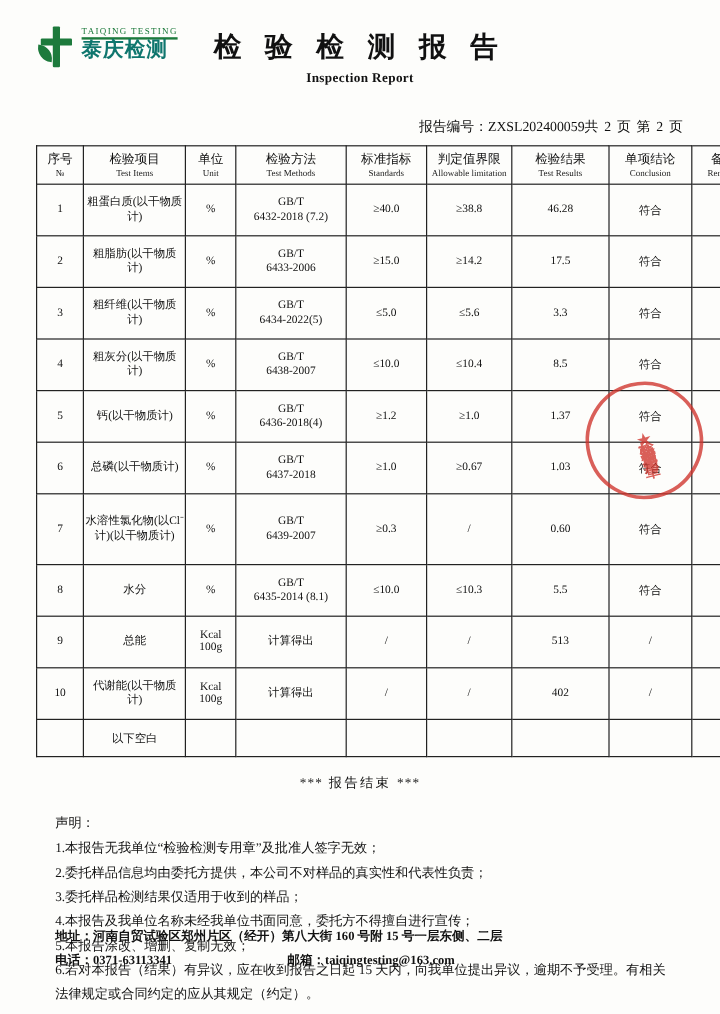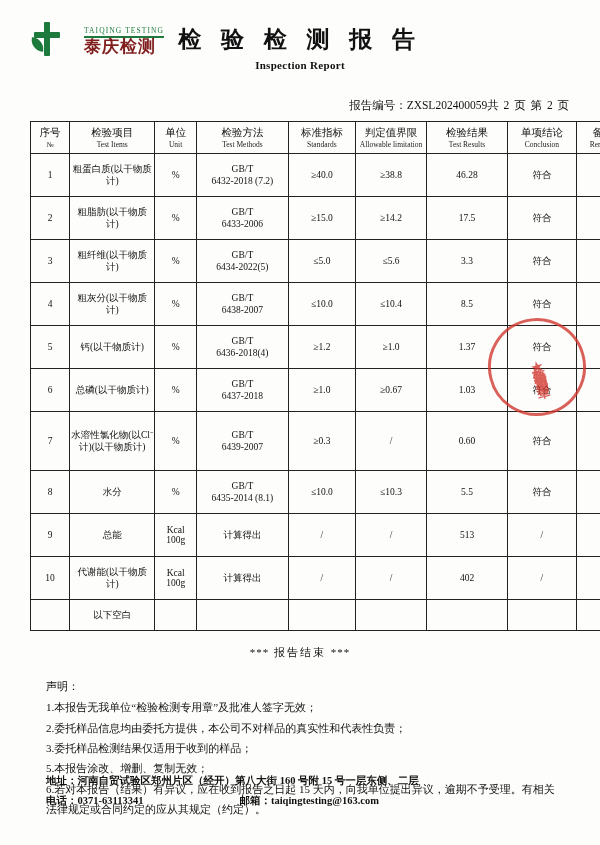--- a/index.html
+++ b/index.html
@@ -16,41 +16,41 @@
     padding:0;
   }
   
   .header{
     position:relative;
     height:72px;
     margin:16px 28px 0 28px;
   }
   .logo{
     position:absolute;left:4px;top:6px;
-    display:flex;align-items:flex-end;gap:22px;
+    display:flex;align-items:flex-start;gap:6px;
   }
   .logo-mark{
     width:30px;height:34px;position:relative;
   }
   .logo-mark .cross-v{
     position:absolute;left:12px;top:0;width:6px;height:34px;background:#1d7a3c;border-radius:1px;
   }
   .logo-mark .cross-h{
     position:absolute;left:2px;top:10px;width:26px;height:6px;background:#1d7a3c;border-radius:1px;
   }
   .logo-mark .leaf{
     position:absolute;left:-1px;top:16px;width:13px;height:13px;background:#1d7a3c;
     border-radius:0 12px 0 12px;transform:rotate(8deg);
   }
   .logo-text{line-height:1.05;}
   .logo-en{
     font-size:7.5px;letter-spacing:1.1px;color:#1d7a3c;font-family:"Liberation Serif",serif;
   }
   .logo-cn{
-    font-size:17px;font-weight:bold;color:#7f1d1d;letter-spacing:1px;
+    font-size:17px;font-weight:bold;color:#0f766e;letter-spacing:1px;
     font-family:"Liberation Serif",serif;
   }
   .logo-rule{
     height:2px;background:#1d7a3c;margin-top:1px;
   }
   .title-cn{
     text-align:center;
     font-size:23px;
     letter-spacing:7px;
     font-weight:bold;
@@ -390,20 +390,21 @@
   <div class="endmark">
     <span class="star">***</span>&nbsp;<span>报告结束</span>&nbsp;<span class="star">***</span>
   </div>
 
   <div class="statement">
     <p class="head">声明：</p>
     <div id="statement-lines">
         <p>1.本报告无我单位“检验检测专用章”及批准人签字无效；</p>
         <p>2.委托样品信息均由委托方提供，本公司不对样品的真实性和代表性负责；</p>
         <p>3.委托样品检测结果仅适用于收到的样品；</p>
+        <p>4.本报告及我单位名称未经我单位书面同意，委托方不得擅自进行宣传；</p>
         <p>5.本报告涂改、增删、复制无效；</p>
         <p>6.若对本报告（结果）有异议，应在收到报告之日起 15 天内，向我单位提出异议，逾期不予受理。有相关法律规定或合同约定的应从其规定（约定）。</p>
       </div>
   </div>
 
   <div class="footer">
     <div>地址：河南自贸试验区郑州片区（经开）第八大街 160 号附 15 号一层东侧、二层</div>
     <div class="row2">
       <span>电话：0371-63113341</span>
       <span>邮箱：taiqingtesting@163.com</span>

